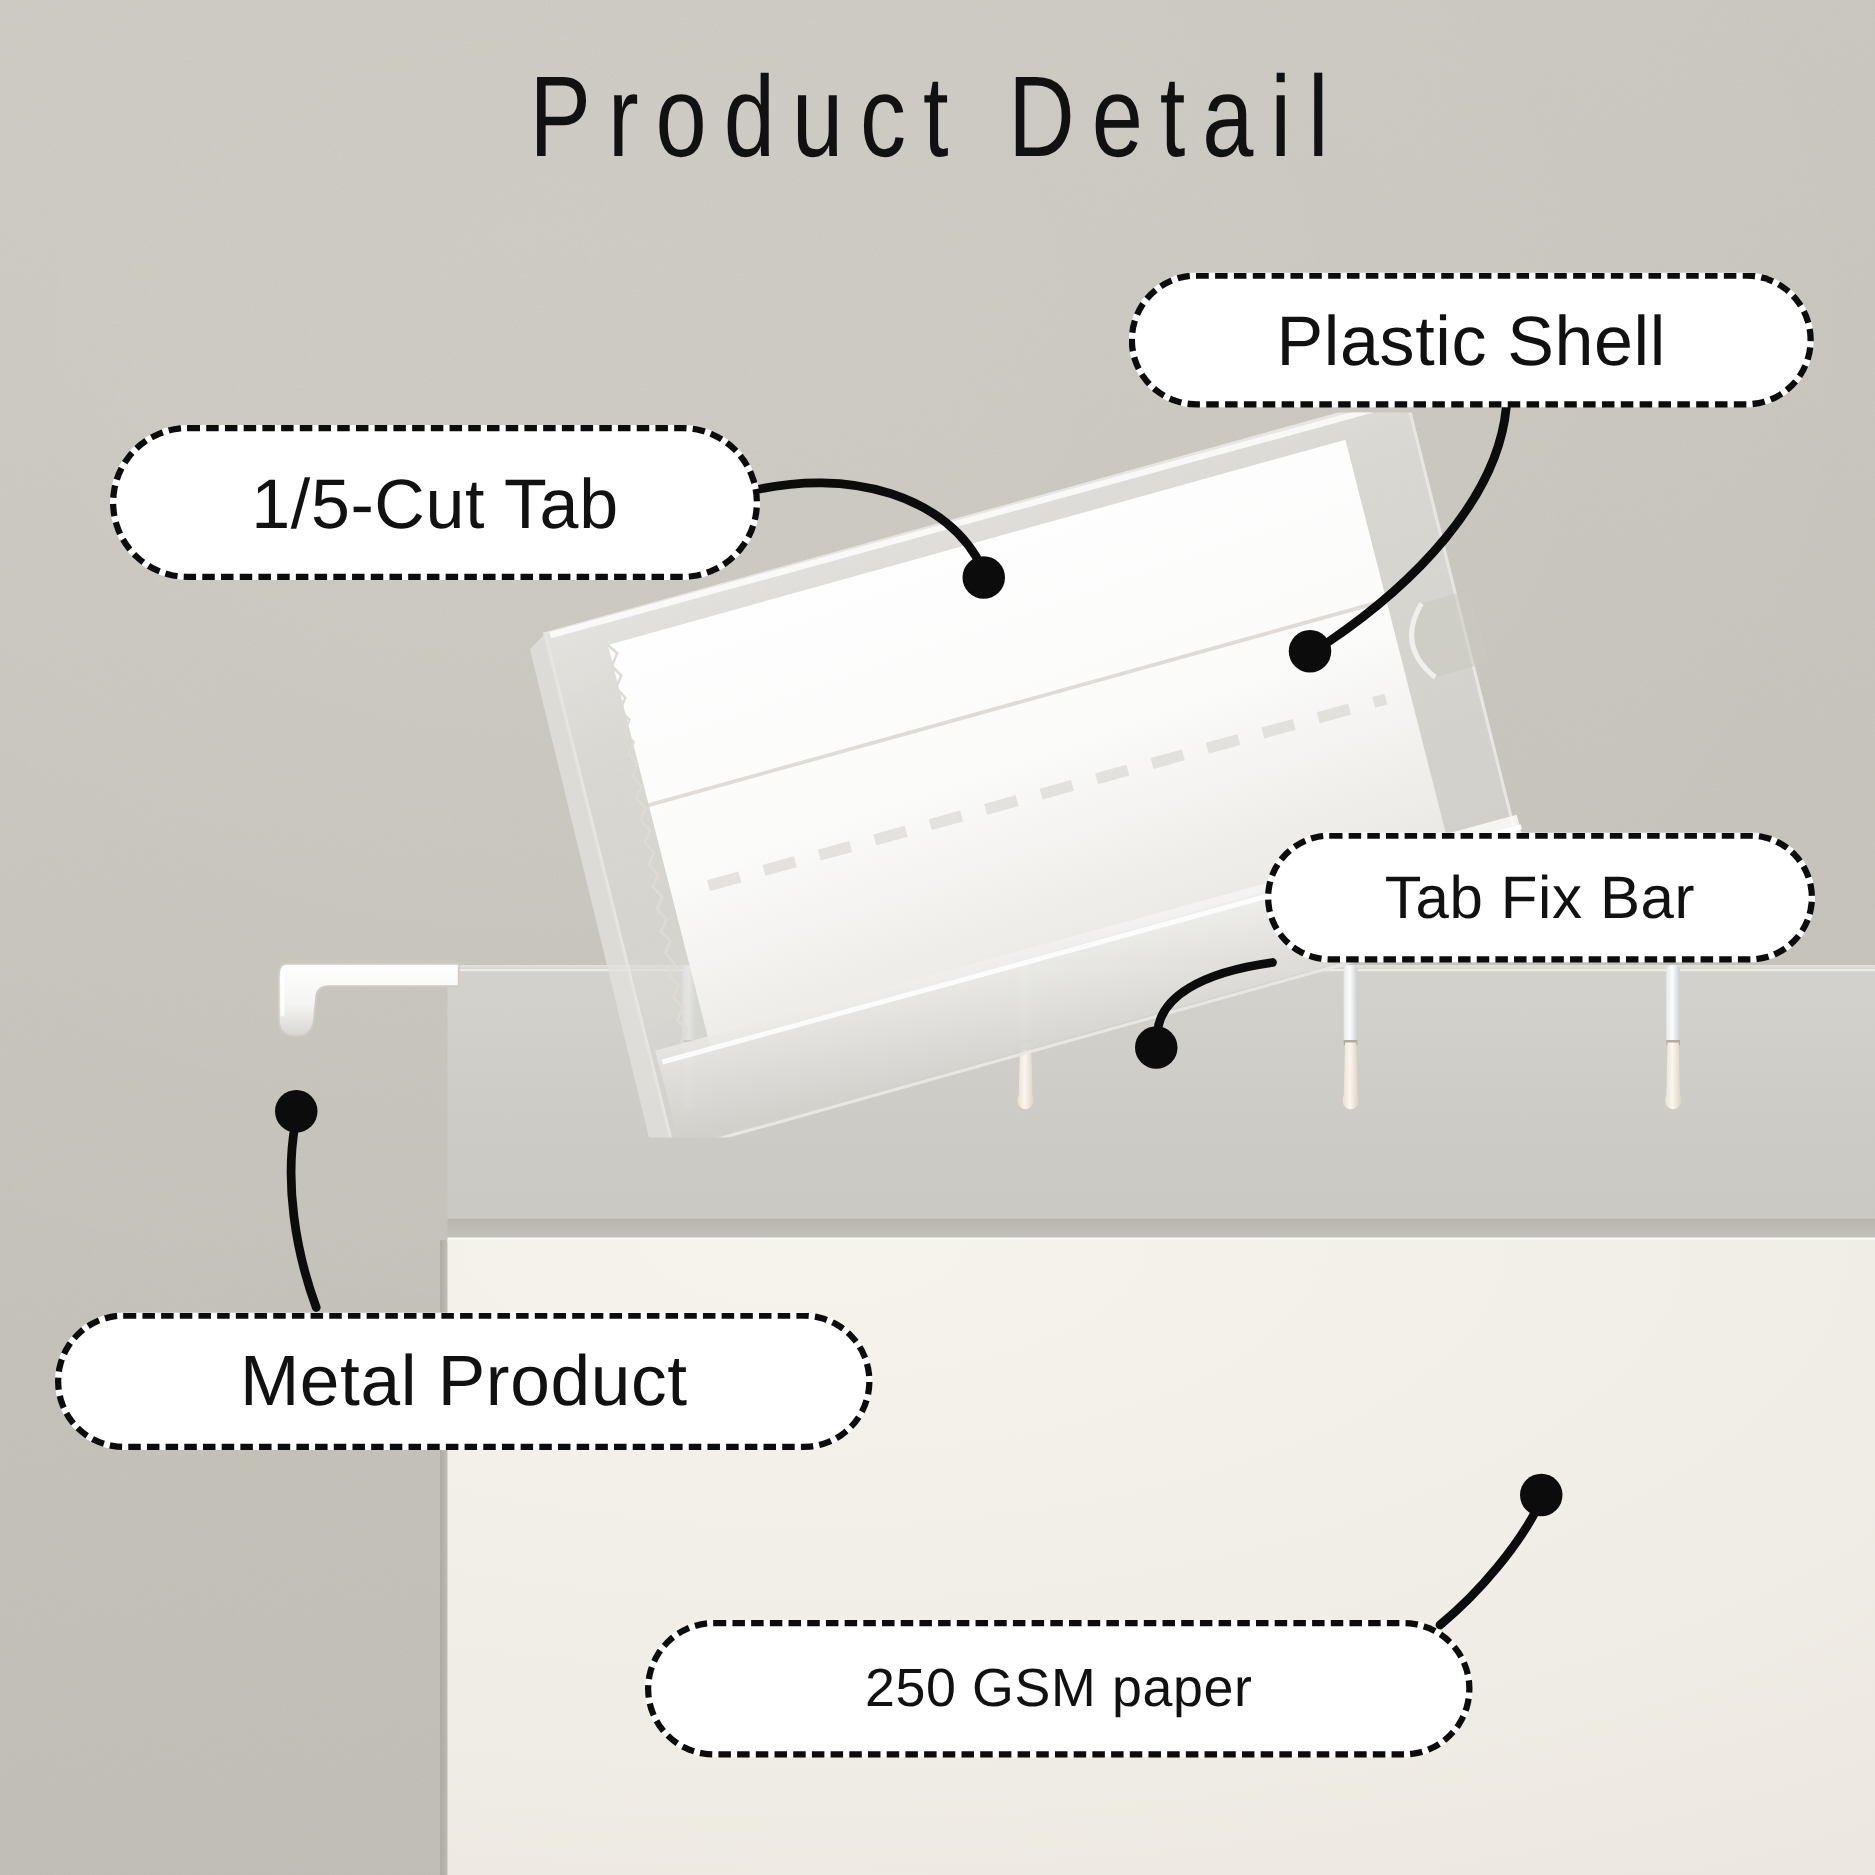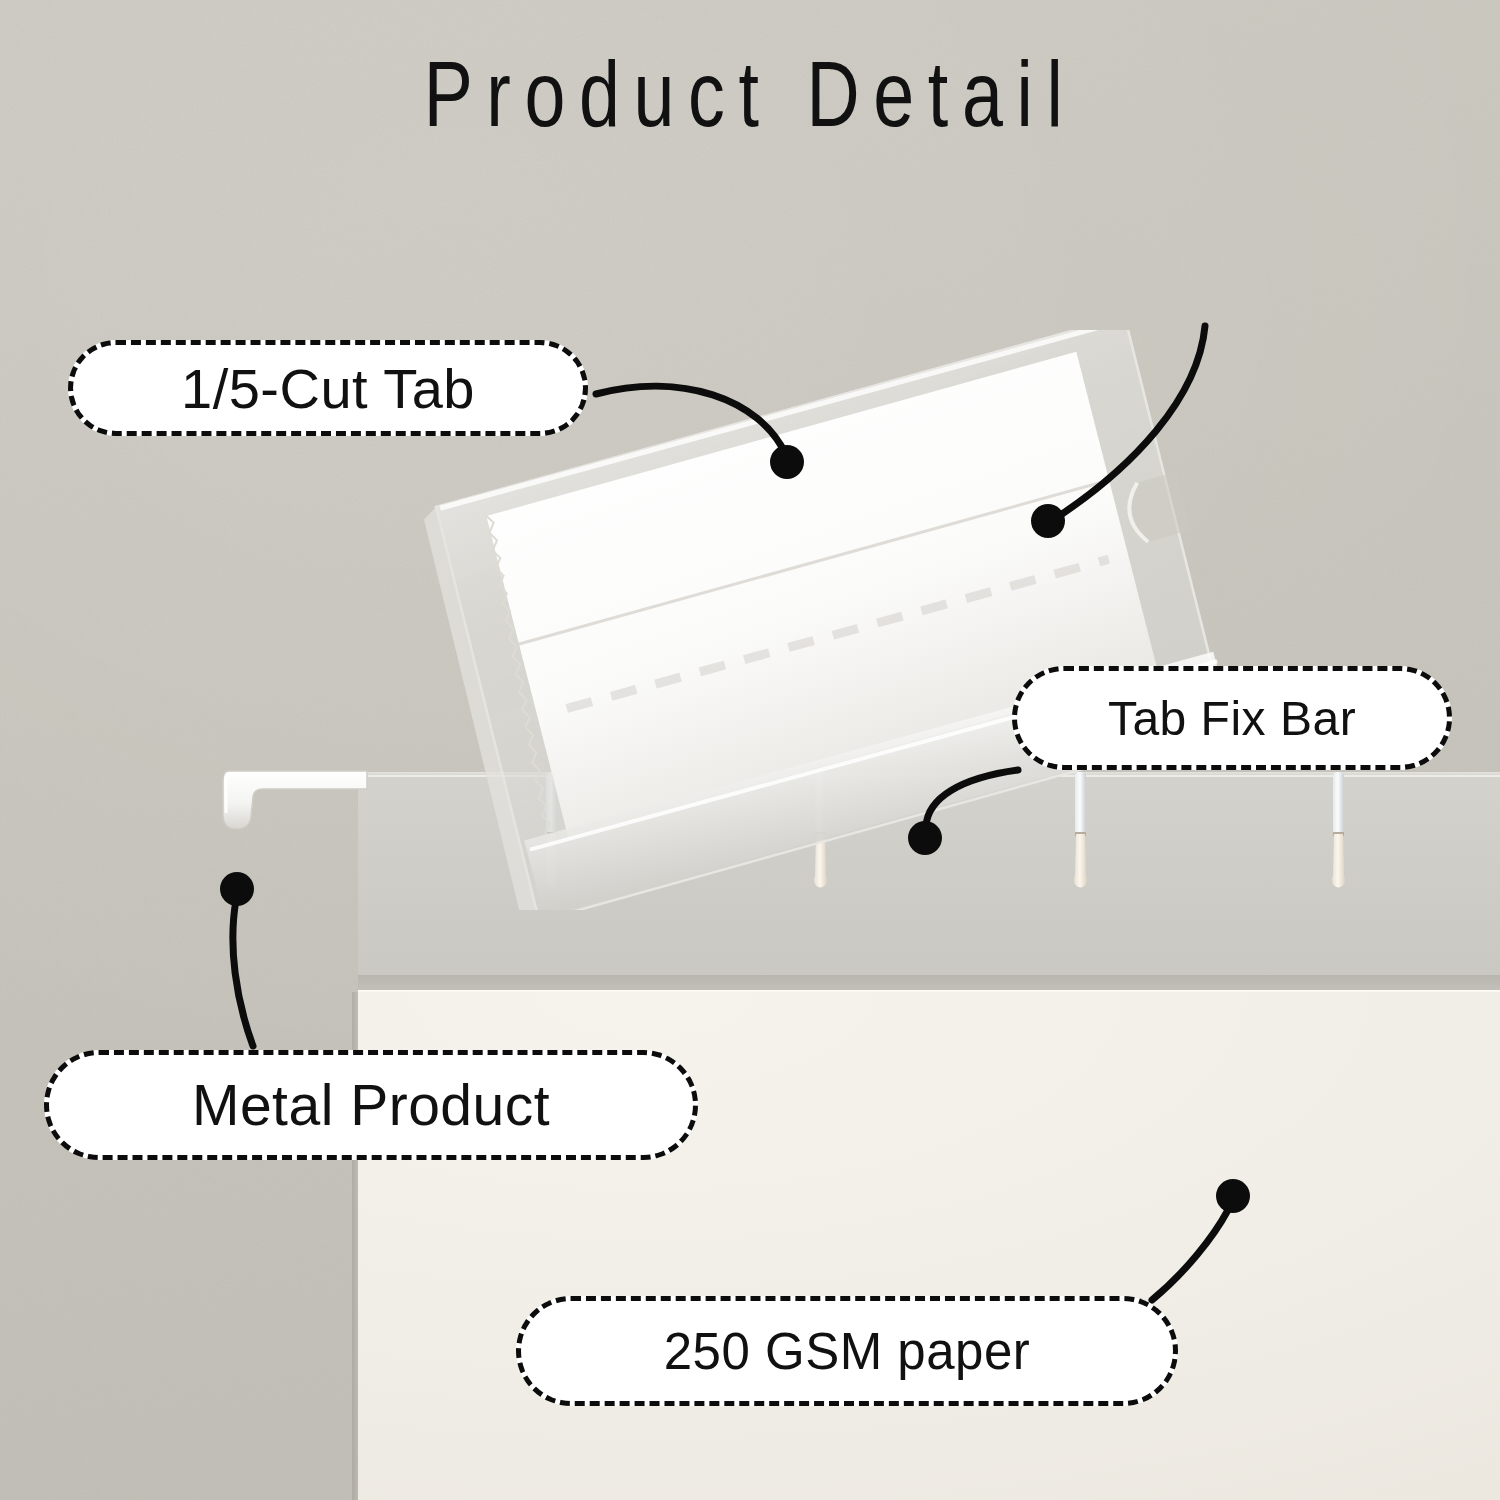--- a/index.html
+++ b/index.html
@@ -139,25 +139,25 @@
     align-items: center;
     justify-content: center;
     color: #111111;
     font-weight: 400;
     letter-spacing: .5px;
     box-sizing: border-box;
     white-space: nowrap;
     font-family: "Liberation Sans", "DejaVu Sans", sans-serif;
   }
 
-  #pill-tab       { left: 68px;   top: 340px;  width: 520px; height: 96px; font-size: 56px; }
+  #pill-tab       { left: 88px;   top: 340px;  width: 520px; height: 124px; font-size: 56px; }
   #pill-shell     { left: 903px;  top: 218px;  width: 548px; height: 108px; font-size: 56px; }
   #pill-fixbar    { left: 1012px; top: 666px;  width: 440px; height: 104px; font-size: 48px; }
   #pill-hanger    { left: 44px;   top: 1050px; width: 654px; height: 110px; font-size: 57px; }
-  #pill-gsm       { left: 516px;  top: 1296px; width: 662px; height: 110px; font-size: 51px; }
+  #pill-gsm       { left: 516px;  top: 1296px; width: 662px; height: 110px; font-size: 43px; }
 
   .leaders {
     position: absolute;
     inset: 0;
     pointer-events: none;
   }
 </style>
 </head>
 <body>
 
@@ -302,20 +302,23 @@
     <path d="M 1152,1300 C 1186,1272 1214,1236 1228,1210" fill="none" stroke="#0c0c0c" stroke-width="7" stroke-linecap="round"></path>
     <circle cx="1233" cy="1196" r="17" fill="#0c0c0c"></circle>
   </svg>
 
   <div class="title">Product Detail</div>
 
   <div class="pill" id="pill-tab">
     <span>1/5-Cut Tab</span>
   </div>
 
+  <div class="pill" id="pill-shell">
+    <span>Plastic Shell</span>
+  </div>
 
   <div class="pill" id="pill-fixbar">
     <span>Tab Fix Bar</span>
   </div>
 
   <div class="pill" id="pill-hanger">
     <span>Metal Product</span>
   </div>
 
   <div class="pill" id="pill-gsm">

